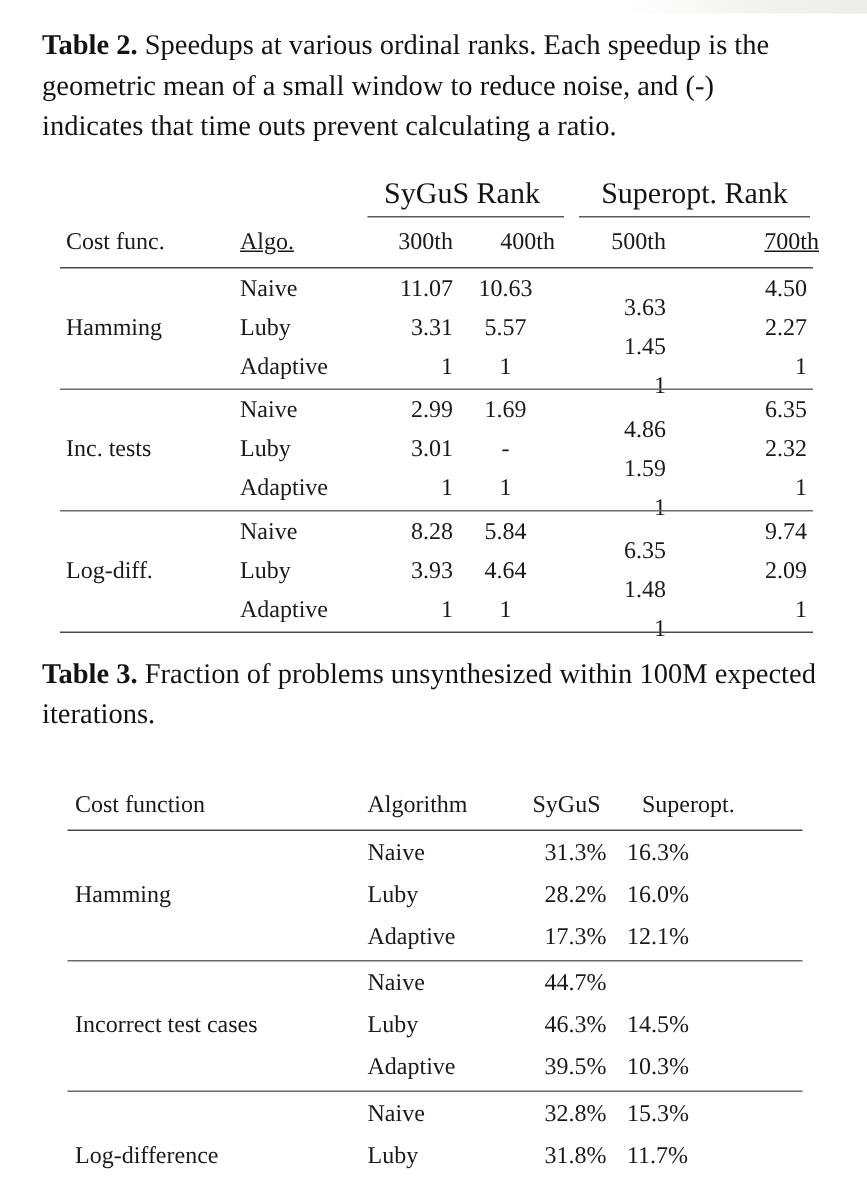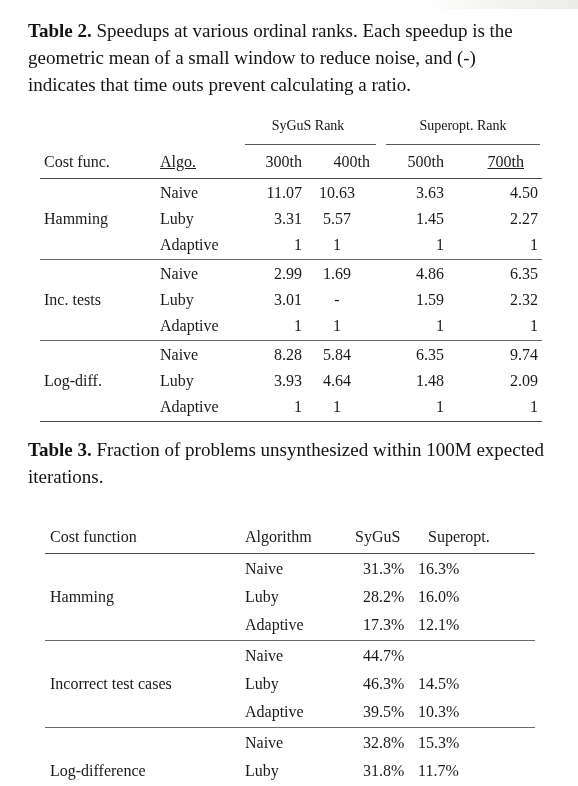--- a/index.html
+++ b/index.html
@@ -59,21 +59,21 @@
 
   
   #table2-wrap {
     position: absolute;
     left: 0; top: 118px;
     width: 578px;
     height: 310px;
   }
   .t2-grouphead {
     position: absolute;
-    font-size: 14px;
+    font-size: 20px;
     text-align: center;
     color: #141414;
   }
   .t2-row {
     position: absolute;
     left: 0;
     width: 578px;
     height: 26px;
     line-height: 26px;
   }
@@ -84,29 +84,29 @@
     text-align: left;
   }
   .t2-algo {
     position: absolute;
     left: 160px;
     width: 96px;
     text-align: left;
   }
   .t2-n1 { position: absolute; left: 236px; width: 66px; text-align: right; }
   .t2-n2 { position: absolute; left: 304px; width: 66px; text-align: center; }
-  .t2-n3 { position: absolute; left: 380px; width: 64px; text-align: right; }
+  .t2-n3 { position: absolute; left: 380px; width: 64px; text-align: right; margin-top: 13px; }
   .t2-n4 { position: absolute; left: 468px; width: 70px; text-align: right; }
 
   .t2-hdr-cf  { position: absolute; left: 44px;  text-align: left; }
   .t2-hdr-alg { position: absolute; left: 160px; text-align: left; text-decoration: underline; }
   .t2-hdr-c1  { position: absolute; left: 236px; width: 66px; text-align: right; }
   .t2-hdr-c2  { position: absolute; left: 304px; width: 66px; text-align: right; }
   .t2-hdr-c3  { position: absolute; left: 380px; width: 64px; text-align: right; }
-  .t2-hdr-c4  { position: absolute; left: 454px; width: 70px; text-align: right; text-decoration: underline; }
+  .t2-hdr-c4  { position: absolute; left: 476px; width: 70px; text-align: right; text-decoration: underline; }
 
   
   #table3-wrap {
     position: absolute;
     left: 0; top: 515px;
     width: 578px;
     height: 271px;
   }
   .t3-row {
     position: absolute;

